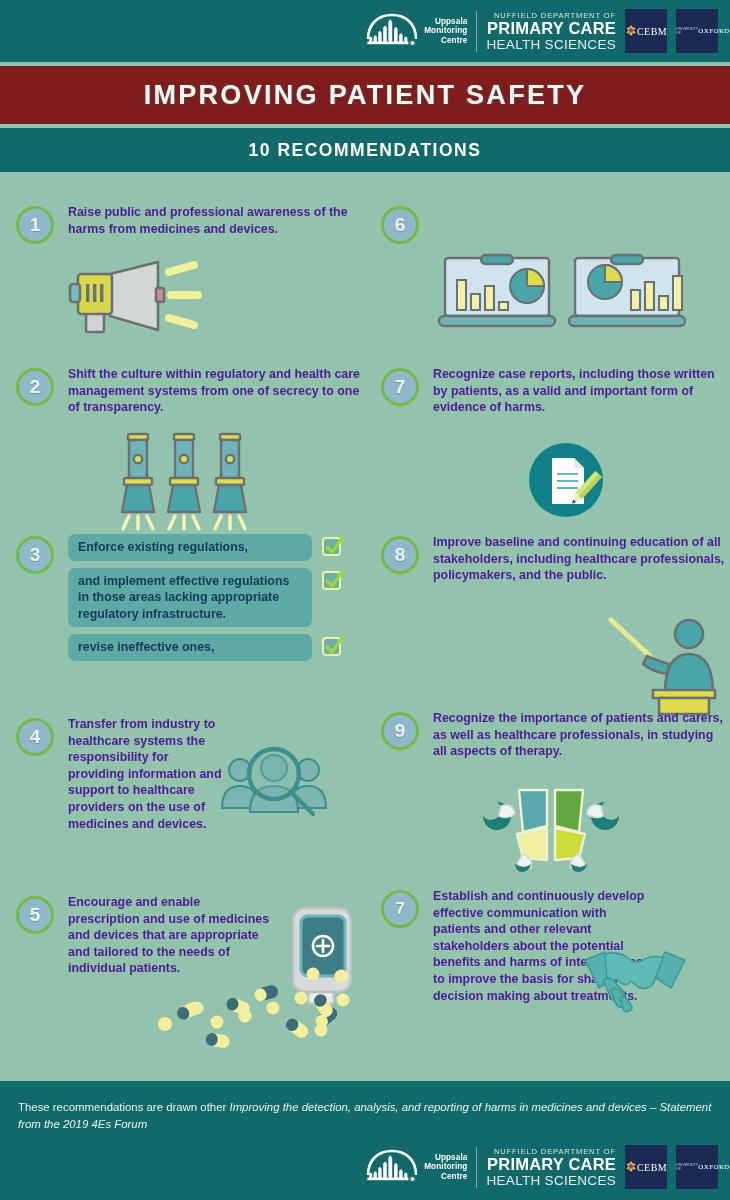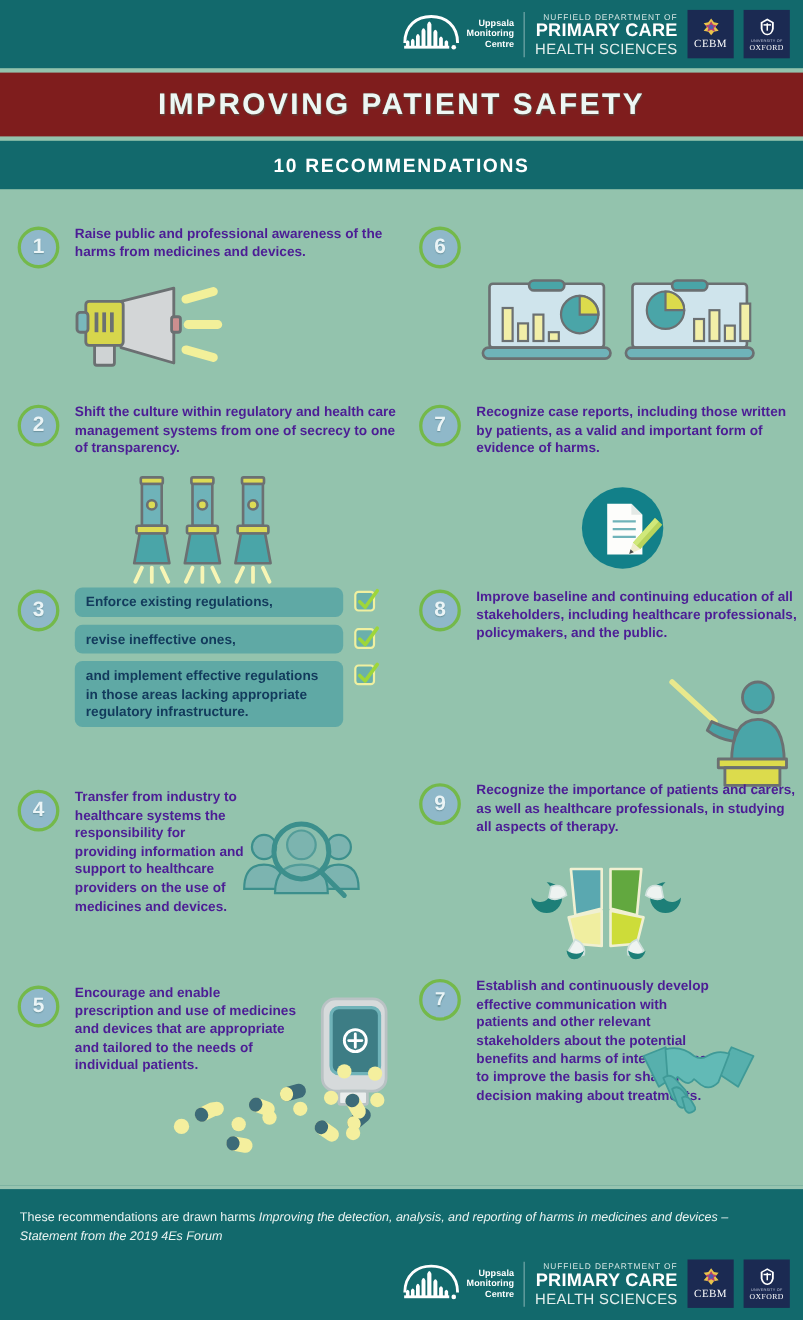--- a/index.html
+++ b/index.html
@@ -28,21 +28,21 @@
   .nuffield {
     border-left: 1px solid rgba(255,255,255,.45);
     padding-left: 9px; color: #ffffff; text-align: right;
   }
   .nuf-l1 { font-size: 7.6px; letter-spacing: .85px; color: #d5e6e4; }
   .nuf-l2 { font-size: 16.5px; font-weight: bold; letter-spacing: .2px; line-height: 17px; }
   .nuf-l3 { font-size: 13.5px; letter-spacing: .3px; line-height: 15px; color: #e3eeec; }
 
   .badge {
     width: 42px; height: 44px; background: #1b2a52;
-    display: flex; flex-direction: column; align-items: center; justify-content: center;
+    display: flex; flex-direction: row; align-items: center; justify-content: space-between;
     color: #fff;
   }
   .badge .crest { width: 17px; height: 17px; margin-bottom: 2px; }
   .badge .btxt { font-family: "Liberation Serif", serif; font-size: 10px; letter-spacing: .4px; }
   .badge.oxford .btxt { font-size: 7px; }
   .badge.oxford .btop { font-size: 3.4px; letter-spacing: .2px; color: #c9cfe0; }
 
   
   .title-band {
     position: absolute; left: 0; top: 66px; width: 730px; height: 58px;
@@ -244,30 +244,30 @@
             <div class="pill-row">
               <div class="pill">Enforce existing regulations,</div>
               <div class="chk">
                 <svg width="24" height="24" viewBox="0 0 24 24">
                   <path d="M5 13 L10 18 L21 3" fill="none" stroke="#9ed63a" stroke-width="3.2" stroke-linecap="round" stroke-linejoin="round"></path>
                 </svg>
               </div>
             </div>
 
             <div class="pill-row">
-              <div class="pill">revise ineffective ones,</div>
+              <div class="pill">and implement effective regulations in those areas lacking appropriate regulatory infrastructure.</div>
               <div class="chk">
                 <svg width="24" height="24" viewBox="0 0 24 24">
                   <path d="M5 13 L10 18 L21 3" fill="none" stroke="#9ed63a" stroke-width="3.2" stroke-linecap="round" stroke-linejoin="round"></path>
                 </svg>
               </div>
             </div>
 
             <div class="pill-row">
-              <div class="pill">and implement effective regulations in those areas lacking appropriate regulatory infrastructure.</div>
+              <div class="pill">revise ineffective ones,</div>
               <div class="chk">
                 <svg width="24" height="24" viewBox="0 0 24 24">
                   <path d="M5 13 L10 18 L21 3" fill="none" stroke="#9ed63a" stroke-width="3.2" stroke-linecap="round" stroke-linejoin="round"></path>
                 </svg>
               </div>
             </div>
 
           </div>
         </div>
       </div>
@@ -473,21 +473,21 @@
             <path d="M37 52 q4 -3 8 2 l3 5 q3 4 -2 6 q-4 2 -6 -2 Z"></path>
           </g>
         </svg>
       </div>
 
     </div>
   </div>
 
   <div class="footer">
     <div class="footer-note">
-      <span>These recommendations are drawn harms </span><i>Improving the detection, analysis, and reporting of harms in medicines and devices – Statement from the 2019 4Es Forum</i>
+      <span>These recommendations are drawn other </span><i>Improving the detection, analysis, and reporting of harms in medicines and devices – Statement from the 2019 4Es Forum</i>
     </div>
 
     <div class="footer-logos">
 
       <div class="umc-logo">
         <svg class="umc-mark" viewBox="0 0 54 36">
           <path d="M3 26 C3 10, 14 2, 27 2 C40 2, 51 10, 51 26" fill="none" stroke="#fff" stroke-width="2.6"></path>
           <path d="M4 30 v-5 q1.6 -3 3.2 0 v5 M8.6 30 v-6 q1.6 -3.5 3.2 0 v6
                    M13.2 30 v-10 q1.7 -4 3.4 0 v10 M18.2 30 v-15 q1.8 -4.5 3.6 0 v15
                    M23.4 30 v-21 q1.9 -5 3.8 0 v21 M29 30 v-14 q1.8 -4 3.6 0 v14

